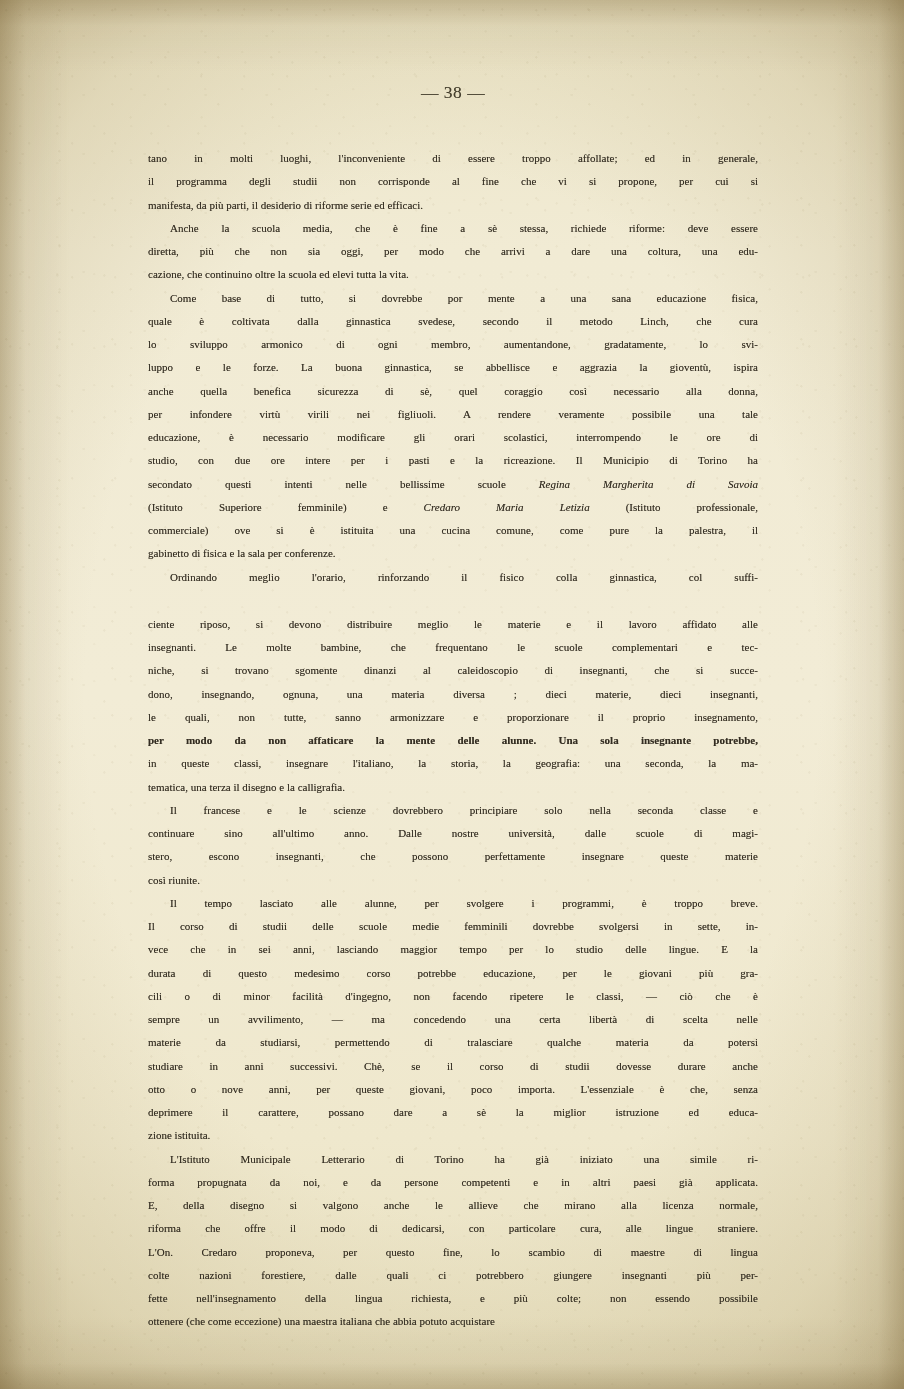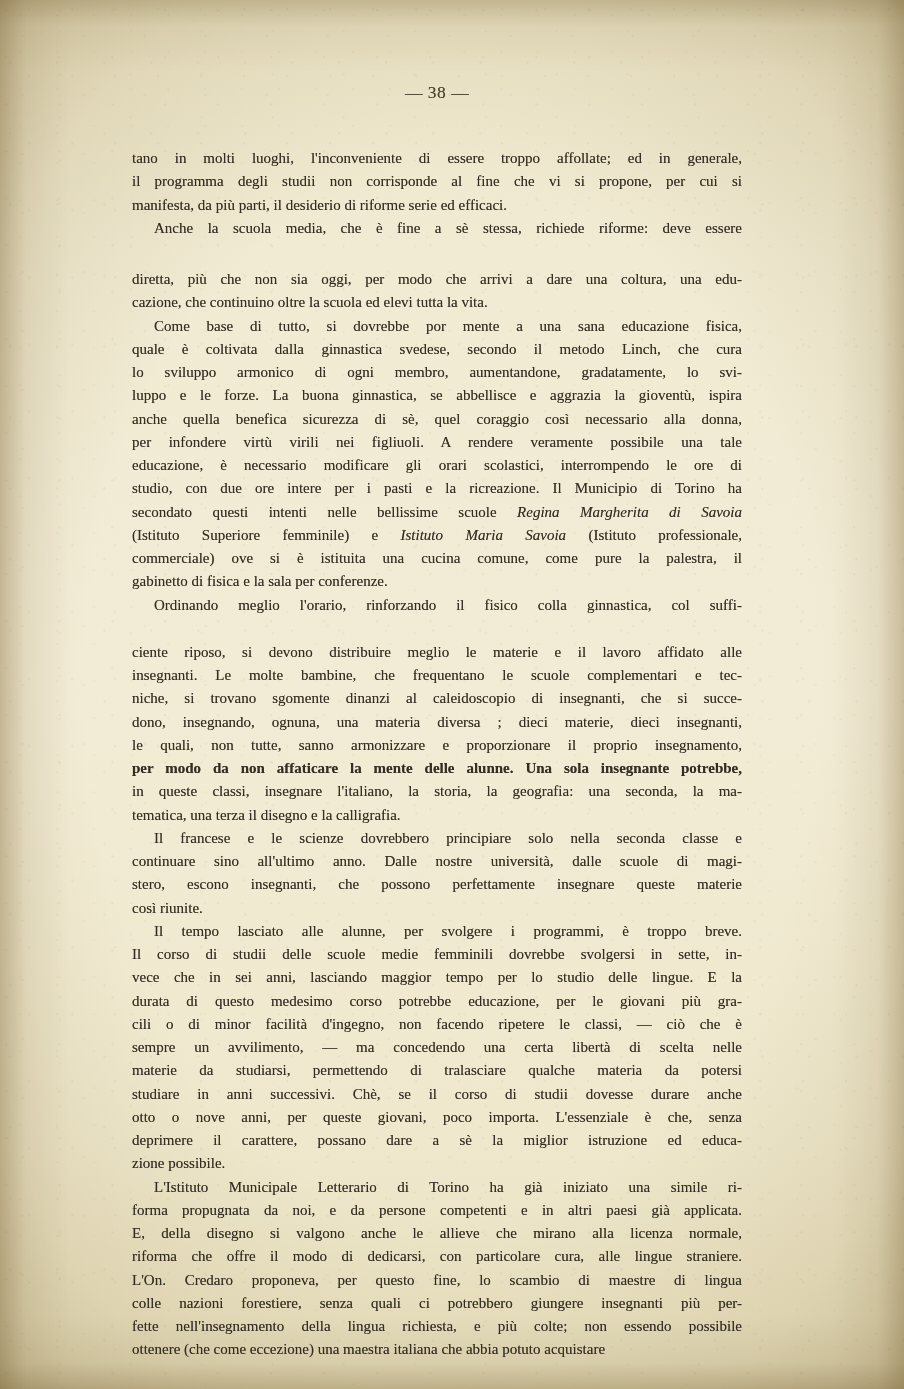--- a/index.html
+++ b/index.html
@@ -55,39 +55,39 @@
       linear-gradient(90deg, rgba(150,131,88,0.40) 0px, rgba(150,131,88,0.10) 26px, rgba(0,0,0,0) 70px),
       linear-gradient(270deg, rgba(150,131,88,0.36) 0px, rgba(150,131,88,0.09) 26px, rgba(0,0,0,0) 70px),
       linear-gradient(180deg, rgba(150,131,88,0.34) 0px, rgba(150,131,88,0.08) 26px, rgba(0,0,0,0) 72px),
       linear-gradient(0deg,   rgba(150,131,88,0.36) 0px, rgba(150,131,88,0.09) 26px, rgba(0,0,0,0) 72px);
     mix-blend-mode: multiply;
   }
 
   
   #content {
     position: absolute;
-    left: 132px;
+    left: 148px;
     top: 82px;
     width: 610px;
   }
 
   #folio {
     text-align: center;
     font-size: 17.5px;
     letter-spacing: 0.5px;
     color: #46402f;
     margin: 0 0 44px 0;
     font-family: "Liberation Serif", "DejaVu Serif", serif;
     text-shadow: 0 0 0.6px rgba(60,52,34,0.45);
   }
 
   .para {
     margin: 0;
     color: #332d22;
-    font-size: 15px;
+    font-size: 11px;
     line-height: 23.25px;
     text-align: justify;
     text-justify: inter-word;
     text-indent: 22px;
     hyphens: manual;
     text-shadow: 0 0 0.55px rgba(50,42,28,0.50);
     font-family: "Liberation Serif", "DejaVu Serif", serif;
   }
   .para.first { text-indent: 0; }
 
@@ -106,34 +106,34 @@
 
     <div id="folio">— 38 —</div>
 
     <p class="para first" id="p1">
         <span class="ln" style="text-indent:0px;text-align-last:justify;">tano in molti luoghi, l'inconveniente di essere troppo affollate; ed in generale,</span>
         <span class="ln" style="text-indent:0px;text-align-last:justify;">il programma degli studii non corrisponde al fine che vi si propone, per cui si</span>
         <span class="ln" style="text-indent:0px;text-align-last:left;word-spacing:normal;">manifesta, da più parti, il desiderio di riforme serie ed efficaci.</span>
       </p>
     <p class="para" id="p2">
         <span class="ln" style="text-indent:22px;text-align-last:justify;">Anche la scuola media, che è fine a sè stessa, richiede riforme: deve essere</span>
-        <span class="ln" style="text-indent:0px;text-align-last:justify;margin-top:28px;">diretta, più che non sia oggi, per modo che arrivi a dare una coltura, una edu-</span>
+        <span class="ln" style="text-indent:0px;text-align-last:justify;">diretta, più che non sia oggi, per modo che arrivi a dare una coltura, una edu-</span>
         <span class="ln" style="text-indent:0px;text-align-last:left;word-spacing:normal;">cazione, che continuino oltre la scuola ed elevi tutta la vita.</span>
       </p>
     <p class="para" id="p3">
         <span class="ln" style="text-indent:22px;text-align-last:justify;">Come base di tutto, si dovrebbe por mente a una sana educazione fisica,</span>
         <span class="ln" style="text-indent:0px;text-align-last:justify;">quale è coltivata dalla ginnastica svedese, secondo il metodo Linch, che cura</span>
         <span class="ln" style="text-indent:0px;text-align-last:justify;">lo sviluppo armonico di ogni membro, aumentandone, gradatamente, lo svi-</span>
         <span class="ln" style="text-indent:0px;text-align-last:justify;">luppo e le forze. La buona ginnastica, se abbellisce e aggrazia la gioventù, ispira</span>
         <span class="ln" style="text-indent:0px;text-align-last:justify;">anche quella benefica sicurezza di sè, quel coraggio così necessario alla donna,</span>
         <span class="ln" style="text-indent:0px;text-align-last:justify;">per infondere virtù virili nei figliuoli. A rendere veramente possibile una tale</span>
         <span class="ln" style="text-indent:0px;text-align-last:justify;">educazione, è necessario modificare gli orari scolastici, interrompendo le ore di</span>
         <span class="ln" style="text-indent:0px;text-align-last:justify;">studio, con due ore intere per i pasti e la ricreazione. Il Municipio di Torino ha</span>
         <span class="ln" style="text-indent:0px;text-align-last:justify;">secondato questi intenti nelle bellissime scuole <i>Regina Margherita di Savoia</i></span>
-        <span class="ln" style="text-indent:0px;text-align-last:justify;">(Istituto Superiore femminile) e <i>Istituto Maria Savoia</i> (Istituto professionale,</span>
+        <span class="ln" style="text-indent:0px;text-align-last:justify;">(Istituto Superiore femminile) e <i>Credaro Maria Letizia</i> (Istituto professionale,</span>
         <span class="ln" style="text-indent:0px;text-align-last:justify;">commerciale) ove si è istituita una cucina comune, come pure la palestra, il</span>
         <span class="ln" style="text-indent:0px;text-align-last:left;word-spacing:normal;">gabinetto di fisica e la sala per conferenze.</span>
       </p>
     <p class="para" id="p4">
         <span class="ln" style="text-indent:22px;text-align-last:justify;">Ordinando meglio l'orario, rinforzando il fisico colla ginnastica, col suffi-</span>
         <span class="ln" style="text-indent:0px;text-align-last:justify;margin-top:24px;">ciente riposo, si devono distribuire meglio le materie e il lavoro affidato alle</span>
         <span class="ln" style="text-indent:0px;text-align-last:justify;">insegnanti. Le molte bambine, che frequentano le scuole complementari e tec-</span>
         <span class="ln" style="text-indent:0px;text-align-last:justify;">niche, si trovano sgomente dinanzi al caleidoscopio di insegnanti, che si succe-</span>
         <span class="ln" style="text-indent:0px;text-align-last:justify;">dono, insegnando, ognuna, una materia diversa ; dieci materie, dieci insegnanti,</span>
         <span class="ln" style="text-indent:0px;text-align-last:justify;">le quali, non tutte, sanno armonizzare e proporzionare il proprio insegnamento,</span>
@@ -151,27 +151,27 @@
         <span class="ln" style="text-indent:22px;text-align-last:justify;">Il tempo lasciato alle alunne, per svolgere i programmi, è troppo breve.</span>
         <span class="ln" style="text-indent:0px;text-align-last:justify;">Il corso di studii delle scuole medie femminili dovrebbe svolgersi in sette, in-</span>
         <span class="ln" style="text-indent:0px;text-align-last:justify;">vece che in sei anni, lasciando maggior tempo per lo studio delle lingue. E la</span>
         <span class="ln" style="text-indent:0px;text-align-last:justify;">durata di questo medesimo corso potrebbe educazione, per le giovani più gra-</span>
         <span class="ln" style="text-indent:0px;text-align-last:justify;">cili o di minor facilità d'ingegno, non facendo ripetere le classi, — ciò che è</span>
         <span class="ln" style="text-indent:0px;text-align-last:justify;">sempre un avvilimento, — ma concedendo una certa libertà di scelta nelle</span>
         <span class="ln" style="text-indent:0px;text-align-last:justify;">materie da studiarsi, permettendo di tralasciare qualche materia da potersi</span>
         <span class="ln" style="text-indent:0px;text-align-last:justify;">studiare in anni successivi. Chè, se il corso di studii dovesse durare anche</span>
         <span class="ln" style="text-indent:0px;text-align-last:justify;">otto o nove anni, per queste giovani, poco importa. L'essenziale è che, senza</span>
         <span class="ln" style="text-indent:0px;text-align-last:justify;">deprimere il carattere, possano dare a sè la miglior istruzione ed educa-</span>
-        <span class="ln" style="text-indent:0px;text-align-last:left;word-spacing:normal;">zione possibile.</span>
+        <span class="ln" style="text-indent:0px;text-align-last:left;word-spacing:normal;">zione istituita.</span>
       </p>
     <p class="para" id="p7">
         <span class="ln" style="text-indent:22px;text-align-last:justify;">L'Istituto Municipale Letterario di Torino ha già iniziato una simile ri-</span>
         <span class="ln" style="text-indent:0px;text-align-last:justify;">forma propugnata da noi, e da persone competenti e in altri paesi già applicata.</span>
         <span class="ln" style="text-indent:0px;text-align-last:justify;">E, della disegno si valgono anche le allieve che mirano alla licenza normale,</span>
         <span class="ln" style="text-indent:0px;text-align-last:justify;">riforma che offre il modo di dedicarsi, con particolare cura, alle lingue straniere.</span>
         <span class="ln" style="text-indent:0px;text-align-last:justify;">L'On. Credaro proponeva, per questo fine, lo scambio di maestre di lingua</span>
-        <span class="ln" style="text-indent:0px;text-align-last:justify;">colle nazioni forestiere, senza quali ci potrebbero giungere insegnanti più per-</span>
+        <span class="ln" style="text-indent:0px;text-align-last:justify;">colte nazioni forestiere, dalle quali ci potrebbero giungere insegnanti più per-</span>
         <span class="ln" style="text-indent:0px;text-align-last:justify;">fette nell'insegnamento della lingua richiesta, e più colte; non essendo possibile</span>
         <span class="ln" style="text-indent:0px;text-align-last:left;word-spacing:normal;">ottenere (che come eccezione) una maestra italiana che abbia potuto acquistare</span>
       </p>
 
   </div>
 </div>
 
 </body></html>

